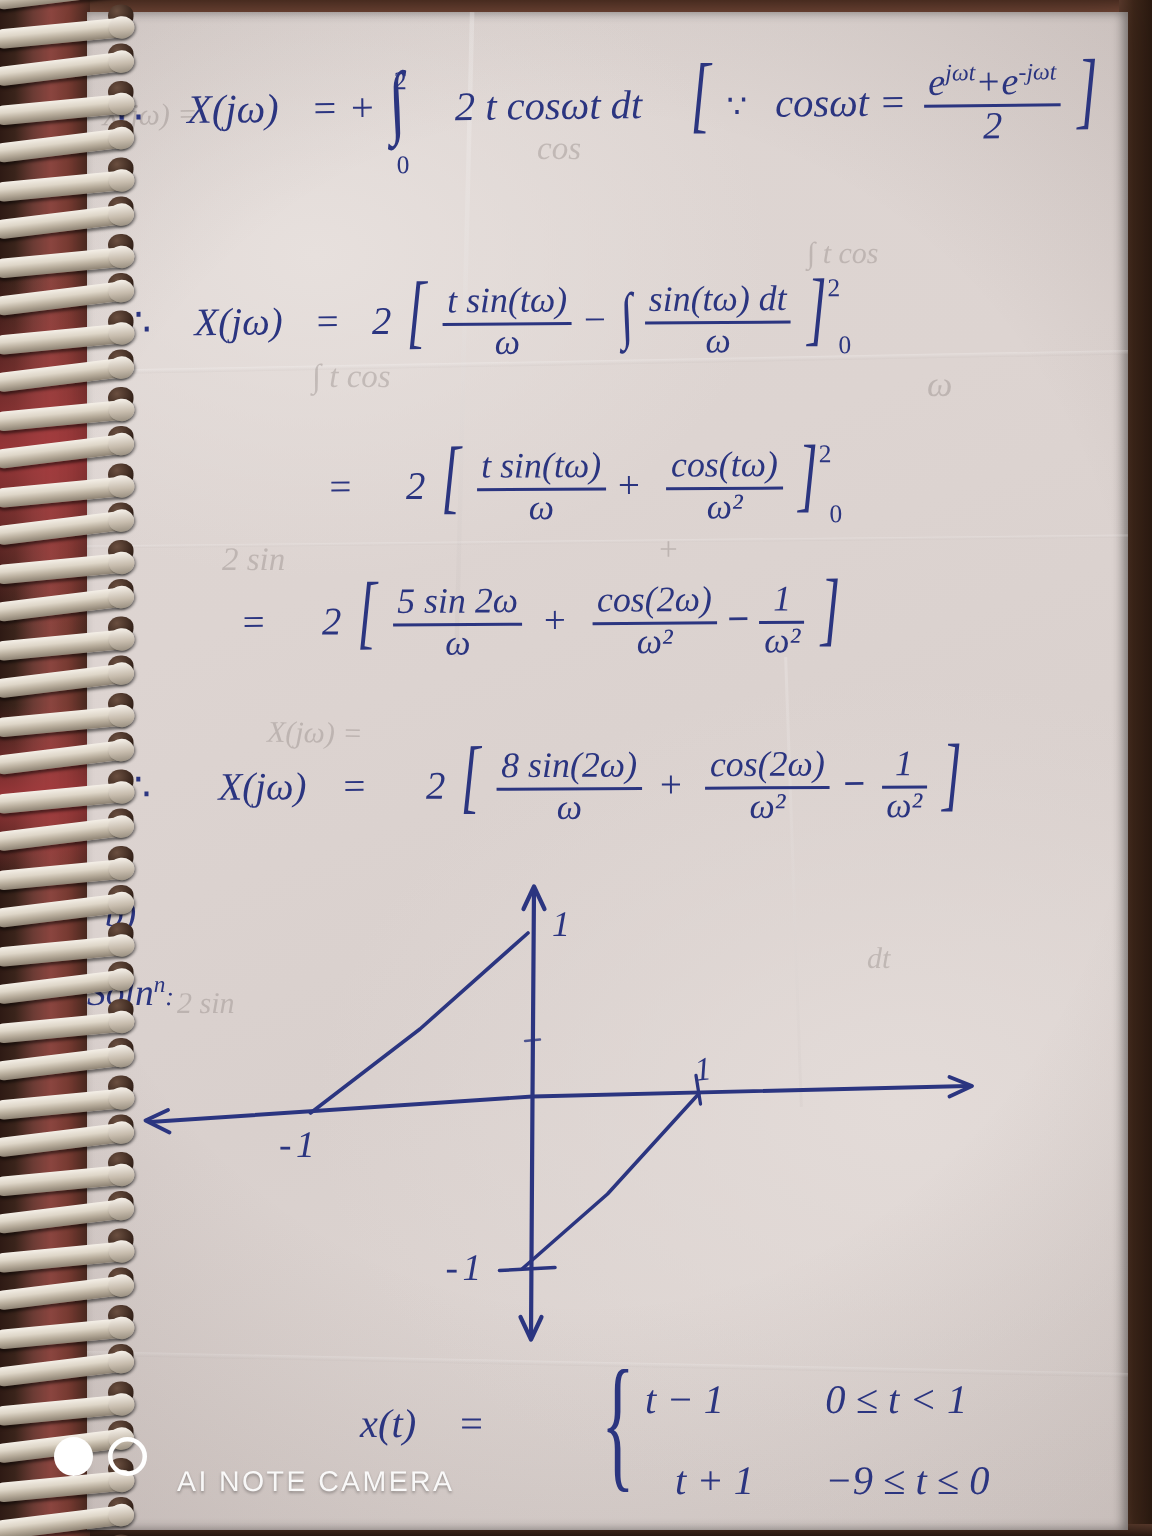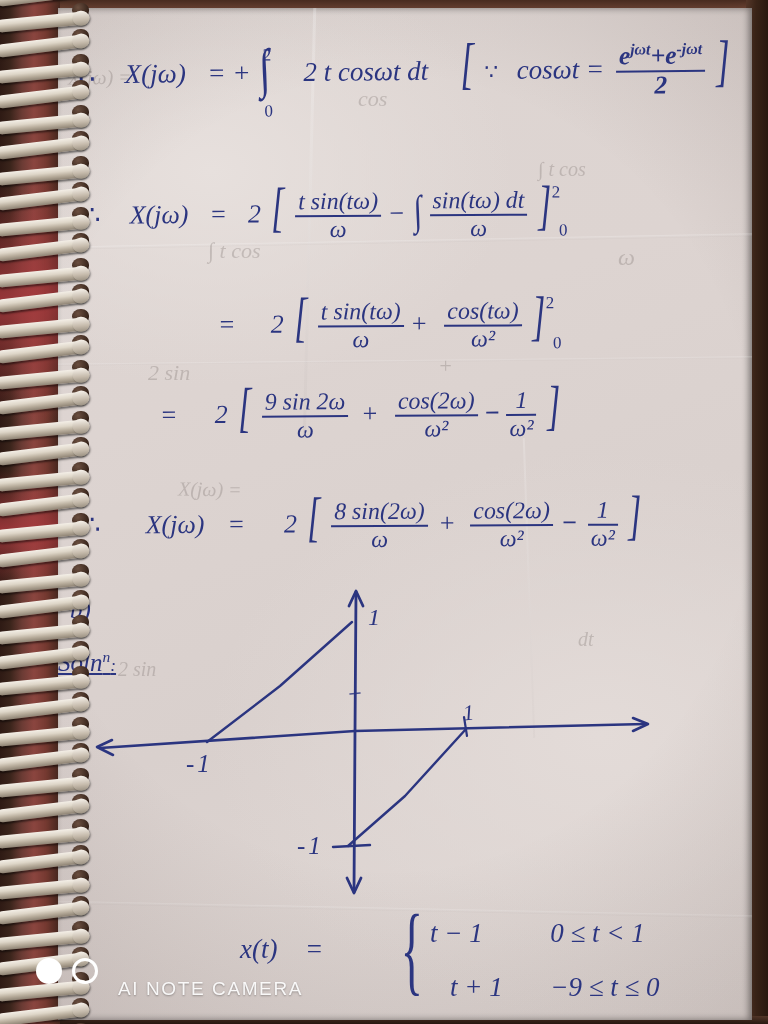--- a/index.html
+++ b/index.html
@@ -244,21 +244,21 @@
     <span>+</span>
     <span class="bigint">∫</span>
     <span class="intlim" style="top:-20px;left:-16px;font-size:17px;">2</span>
     <span class="intlim" style="top:36px;left:-30px;font-size:17px;">0</span>
     <span style="margin-left:-6px;">2 t cosωt dt</span>
     <span style="display:inline-block;width:14px;"></span>
     <span class="bracket-tall">[</span>
     <span style="font-style:normal;font-size:.8em;">∵</span>
     <span style="display:inline-block;width:5px;"></span>
     <span>cosωt =</span>
-    <span class="frac" style="font-size:.95em;margin-left:5px;font-weight:bold;">
+    <span class="frac" style="font-size:.95em;margin-left:5px;">
       <span class="num">
         <span>e</span><span class="sup">jωt</span><span>+</span><span>e</span><span class="sup">-jωt</span>
       </span>
       <span class="den">2</span>
     </span>
     <span class="bracket-tall">]</span>
   </div>
 
   <div class="ink" style="left:84px; top:172px; font-size:26px; transform: rotate(-0.4deg);">
     <span class="therefore">∴</span>
@@ -302,21 +302,21 @@
     <span class="intlim" style="top:-22px;left:-10px;font-size:17px;">2</span>
     <span class="intlim" style="top:18px;left:-18px;font-size:17px;">0</span>
   </div>
 
   <div class="ink" style="left:160px; top:372px; font-size:26px; transform: rotate(-0.4deg);">
     <span>=</span>
     <span style="display:inline-block;width:24px;"></span>
     <span>2</span>
     <span class="bracket-tall">[</span>
     <span class="frac" style="font-size:.92em;">
-      <span class="num">9 sin 2ω</span>
+      <span class="num">5 sin 2ω</span>
       <span class="den">ω</span>
     </span>
     <span style="margin-left:6px;">+</span>
     <span class="frac" style="font-size:.92em;margin-left:10px;">
       <span class="num">cos(2ω)</span>
       <span class="den">ω²</span>
     </span>
     <span style="font-weight:bold;">−</span>
     <span class="frac" style="font-size:.92em;">
       <span class="num">1</span>
@@ -345,21 +345,21 @@
     </span>
     <span style="font-weight:bold;margin-left:2px;">−</span>
     <span class="frac" style="font-size:.92em;margin-left:4px;">
       <span class="num">1</span>
       <span class="den">ω²</span>
     </span>
     <span class="bracket-tall">]</span>
   </div>
 
   <div class="ink" style="left:70px; top:596px; font-size:25px;">b)</div>
-  <div class="ink" style="left:58px; top:648px; font-size:25px;text-decoration:underline;">
+  <div class="ink" style="left:58px; top:648px; font-size:25px;">
     <span>Soln</span><span class="sup">n</span><span style="font-size:.7em;">:</span>
   </div>
 
   <svg class="graph-svg" width="768" height="1024" viewBox="0 0 768 1024">
     <g stroke="#2b3580" fill="none" stroke-linecap="round" stroke-linejoin="round">
 
       <path d="M 100 748 L 355 731 L 645 724" stroke-width="2.6"></path>
       <path d="M 633 718 L 648 724 L 633 731" stroke-width="2.6"></path>
       <path d="M 112 740 L 97 747 L 113 755" stroke-width="2.6"></path>
 

